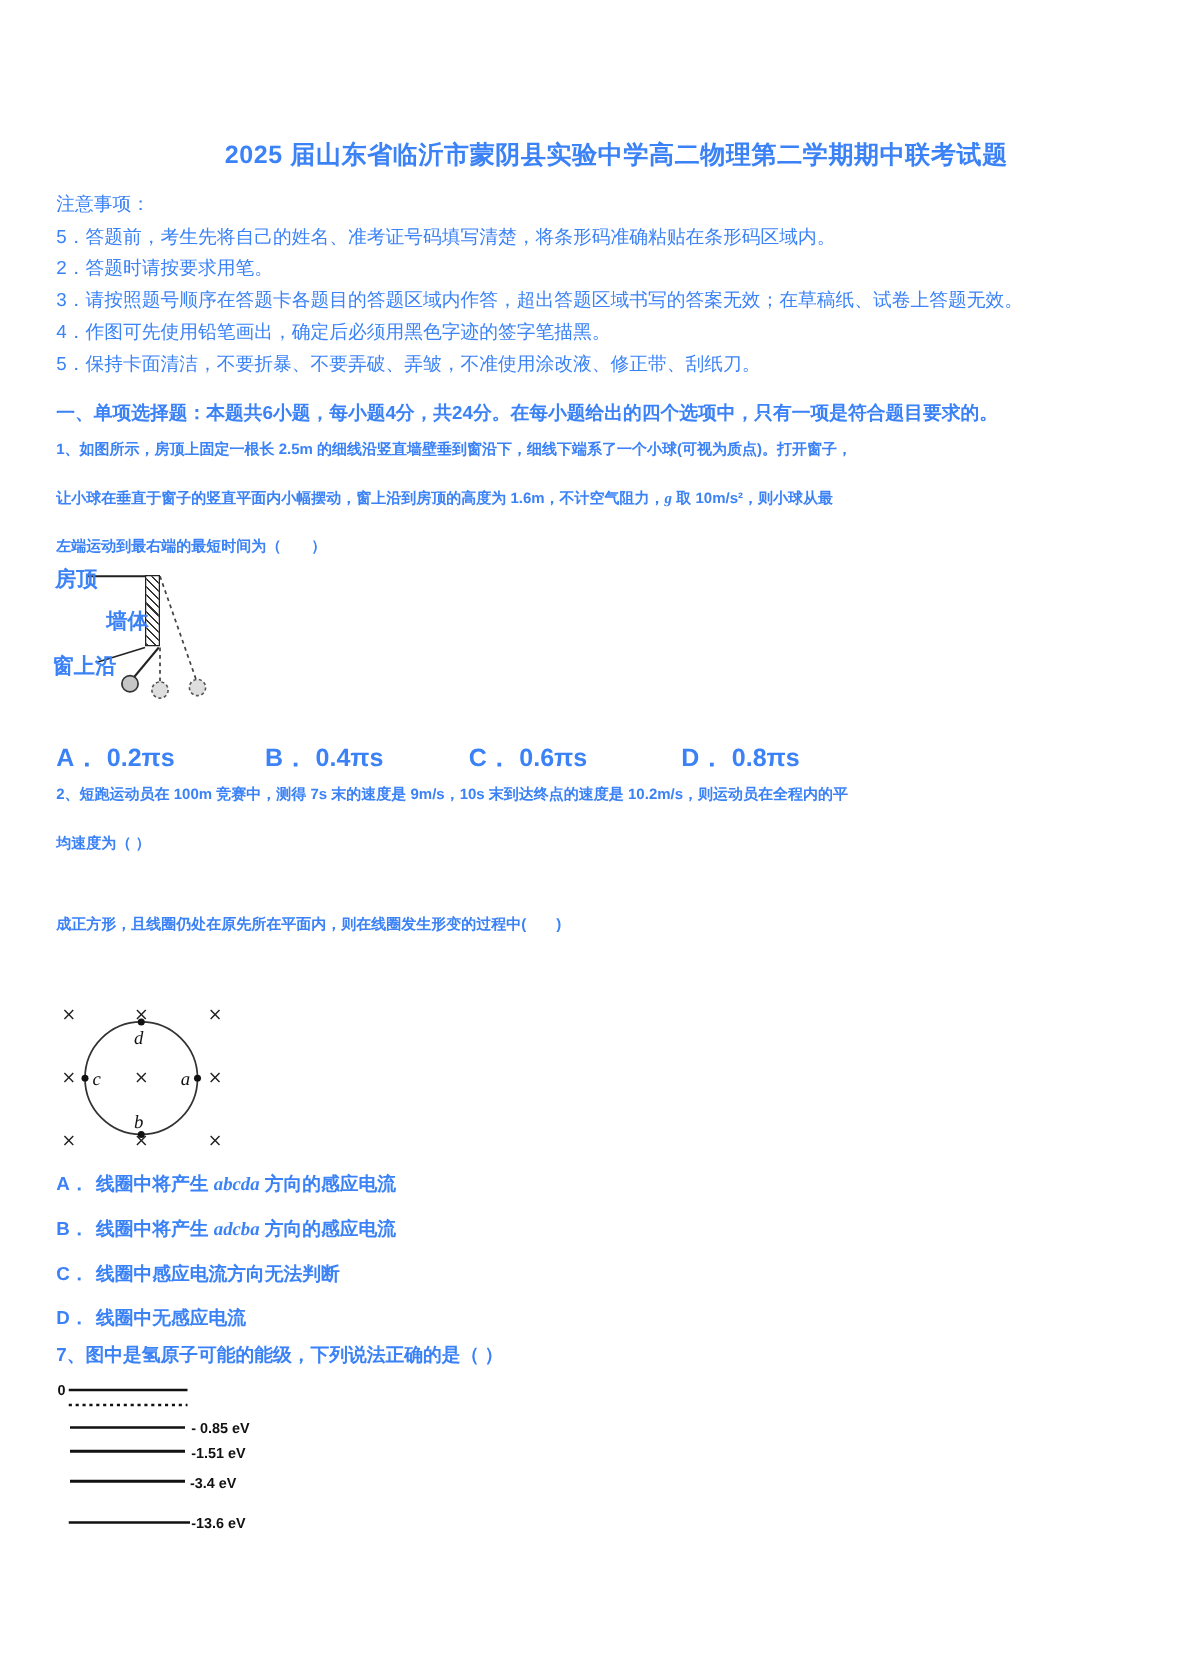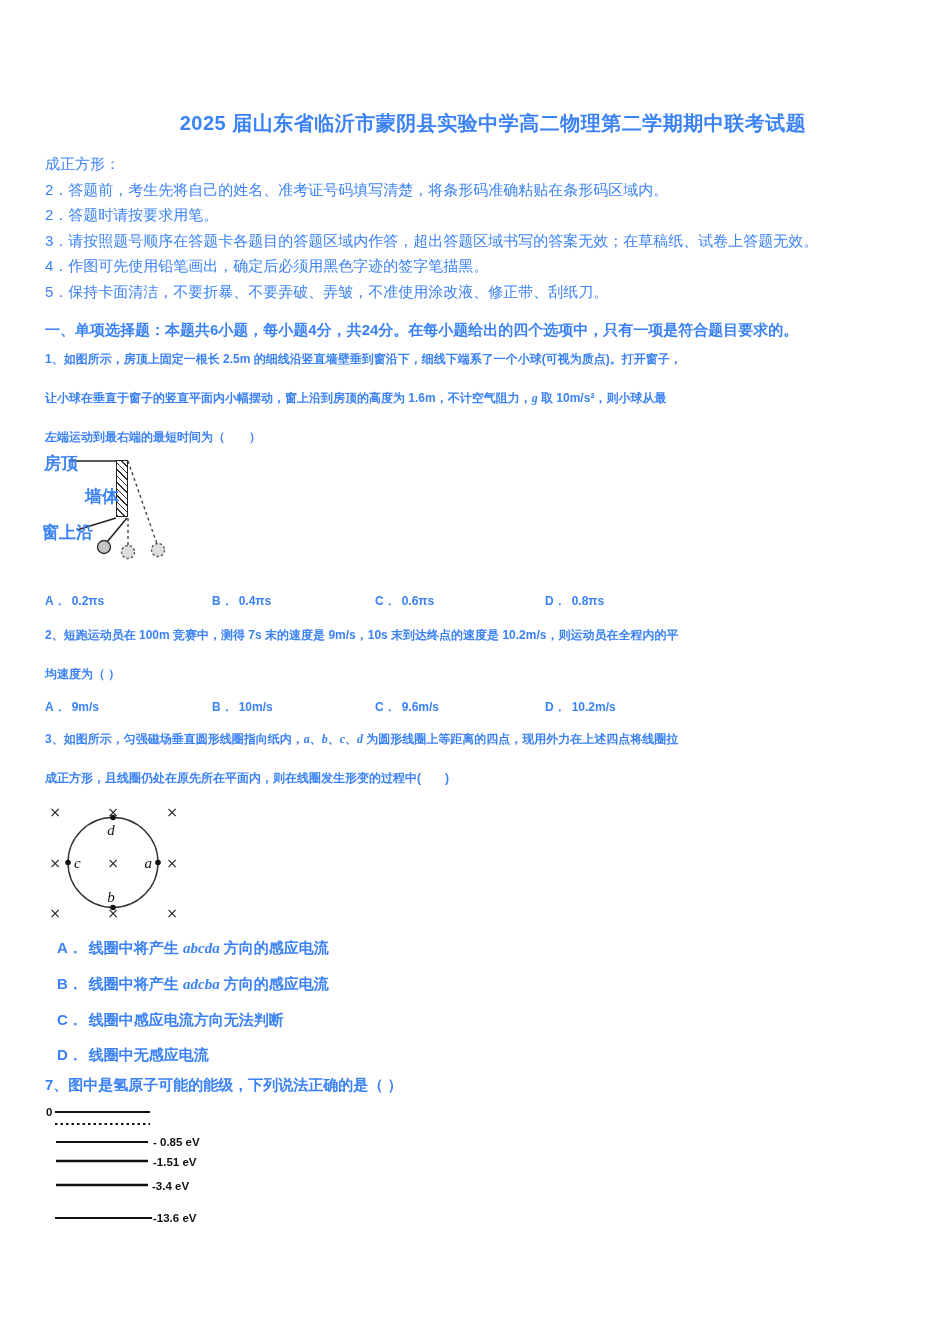--- a/index.html
+++ b/index.html
@@ -11,28 +11,28 @@
   .title{top:110px;text-align:center;font-size:20px;font-weight:bold;letter-spacing:0.5px;}
   .notes{top:151px;font-size:15px;font-weight:normal;line-height:25.6px;}
   .note-line{white-space:nowrap;}
   .section-heading{top:321px;font-size:15px;font-weight:bold;white-space:nowrap;}
   .qpara{font-size:12px;font-weight:bold;line-height:39px;}
   .q1para{top:340px;}
   .q2para{top:616px;}
   .q3para{top:720px;}
   .q4line{top:1075px;font-size:15px;font-weight:bold;line-height:20px;}
   .qline{white-space:nowrap;}
-  .optrow{display:flex;font-size:12px;font-weight:bold;}
+  .optrow{display:flex;font-size:20px;font-weight:bold;}
   .q1opts{top:593px;}
   .q2opts{top:699px;}
   .opt{white-space:nowrap;}
   .opt-0{width:167px;}
   .opt-1{width:163px;}
   .opt-2{width:170px;}
-  .optlist{top:930px;font-size:15px;font-weight:bold;line-height:35px;margin-left:12px;}
+  .optlist{top:930px;font-size:15px;font-weight:bold;line-height:35px;}
   .opt-label{margin-right:6px;}
   em.var{font-family:"Liberation Serif",serif;font-style:italic;font-weight:bold;}
   
   .fig1{position:absolute;left:40px;top:448px;width:210px;height:122px;}
   .fig1 .flabel{position:absolute;font-size:17px;font-weight:bold;white-space:nowrap;}
   .lbl-roof{left:4px;top:4px;}
   .lbl-wall{left:45px;top:37px;text-align:center;}
   .lbl-window{left:2px;top:73px;}
   .wall-hatch{
     position:absolute;left:76px;top:12px;width:12px;height:57px;
@@ -49,22 +49,22 @@
   .evlabel{font-size:11.5px;font-weight:bold;fill:#111;font-family:"Liberation Sans",sans-serif;}
 </style>
 </head>
 <body>
 
 <div class="page">
 
   <div class="abs title">2025 届山东省临沂市蒙阴县实验中学高二物理第二学期期中联考试题</div>
 
   <div class="abs notes">
-    <div class="note-line">成正方形：</div>
-    <div class="note-line">2．答题前，考生先将自己的姓名、准考证号码填写清楚，将条形码准确粘贴在条形码区域内。</div>
+    <div class="note-line">注意事项：</div>
+    <div class="note-line">5．答题前，考生先将自己的姓名、准考证号码填写清楚，将条形码准确粘贴在条形码区域内。</div>
     <div class="note-line">2．答题时请按要求用笔。</div>
     <div class="note-line">3．请按照题号顺序在答题卡各题目的答题区域内作答，超出答题区域书写的答案无效；在草稿纸、试卷上答题无效。</div>
     <div class="note-line">4．作图可先使用铅笔画出，确定后必须用黑色字迹的签字笔描黑。</div>
     <div class="note-line">5．保持卡面清洁，不要折暴、不要弄破、弄皱，不准使用涂改液、修正带、刮纸刀。</div>
   </div>
 
   <div class="abs section-heading">一、单项选择题：本题共6小题，每小题4分，共24分。在每小题给出的四个选项中，只有一项是符合题目要求的。</div>
 
   <div class="abs qpara q1para">
     <div class="qline">1、如图所示，房顶上固定一根长 2.5m 的细线沿竖直墙壁垂到窗沿下，细线下端系了一个小球(可视为质点)。打开窗子，</div>
@@ -94,29 +94,22 @@
     <span class="opt opt-1"><span class="opt-label">B．</span><span>0.4πs</span></span>
     <span class="opt opt-2"><span class="opt-label">C．</span><span>0.6πs</span></span>
     <span class="opt"><span class="opt-label">D．</span><span>0.8πs</span></span>
   </div>
 
   <div class="abs qpara q2para">
     <div class="qline">2、短跑运动员在 100m 竞赛中，测得 7s 末的速度是 9m/s，10s 末到达终点的速度是 10.2m/s，则运动员在全程内的平</div>
     <div class="qline">均速度为（ ）</div>
   </div>
 
-  <div class="abs optrow q2opts">
-    <span class="opt opt-0"><span class="opt-label">A．</span><span>9m/s</span></span>
-    <span class="opt opt-1"><span class="opt-label">B．</span><span>10m/s</span></span>
-    <span class="opt opt-2"><span class="opt-label">C．</span><span>9.6m/s</span></span>
-    <span class="opt"><span class="opt-label">D．</span><span>10.2m/s</span></span>
-  </div>
 
   <div class="abs qpara q3para">
-    <div class="qline"><span>3、如图所示，匀强磁场垂直圆形线圈指向纸内，</span><em class="var">a、b、c、d</em><span> 为圆形线圈上等距离的四点，现用外力在上述四点将线圈拉</span></div>
     <div class="qline">成正方形，且线圈仍处在原先所在平面内，则在线圈发生形变的过程中(　　)</div>
   </div>
 
   <div class="fig3">
     <svg class="figsvg" width="215" height="148" viewBox="0 0 215 148">
       <circle cx="73" cy="72.5" r="45" fill="none" stroke="#333" stroke-width="1.4"></circle>
       <text class="cross" x="15" y="22" text-anchor="middle" dominant-baseline="central">×</text>
       <text class="cross" x="73" y="22" text-anchor="middle" dominant-baseline="central">×</text>
       <text class="cross" x="132" y="22" text-anchor="middle" dominant-baseline="central">×</text>
       <text class="cross" x="15" y="72.5" text-anchor="middle" dominant-baseline="central">×</text>

